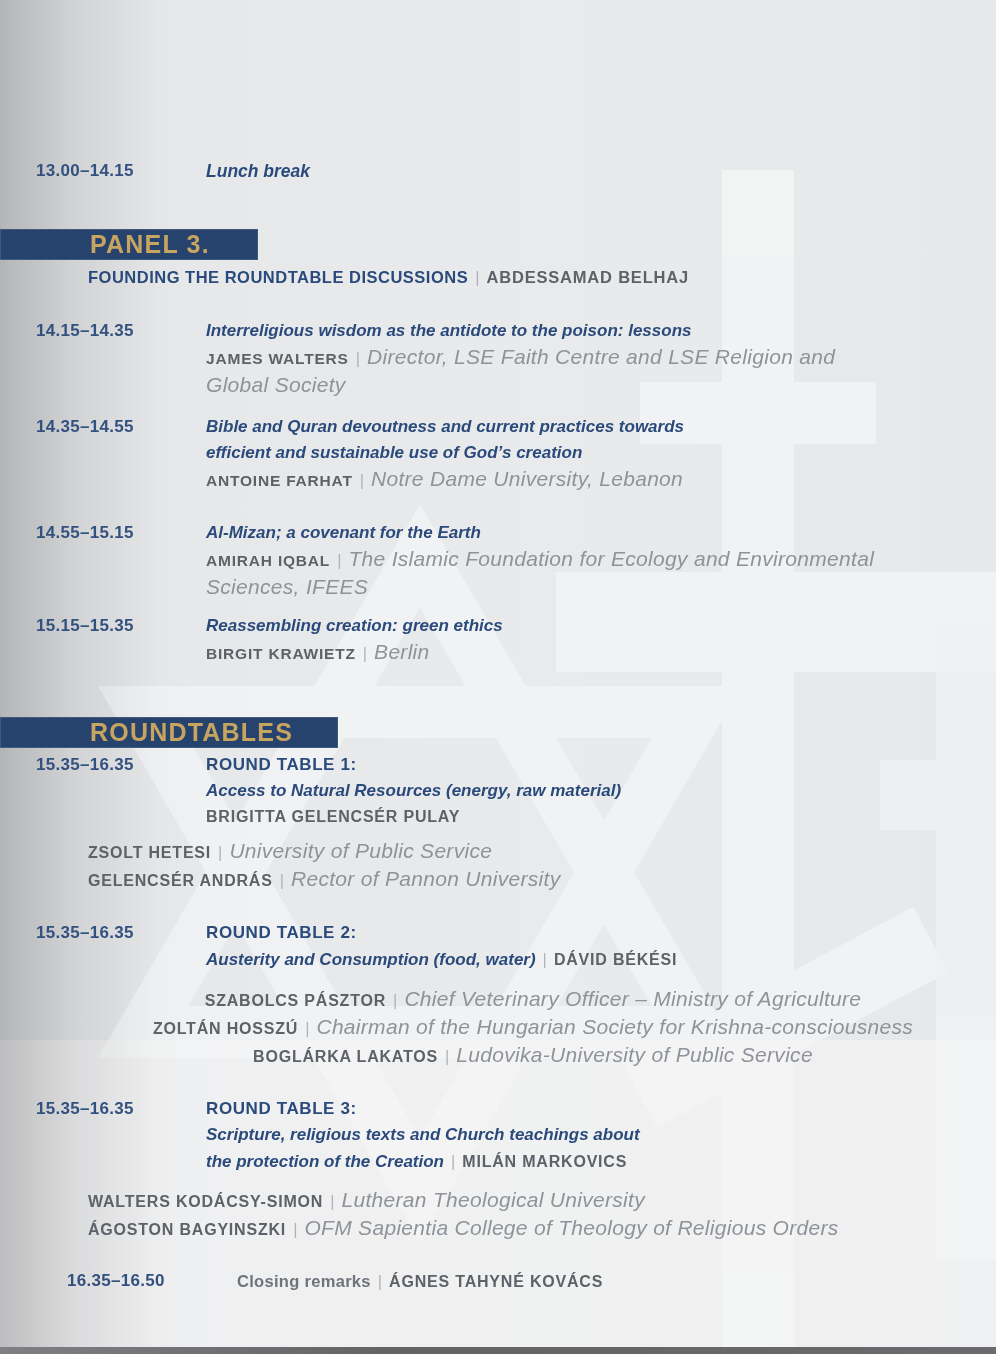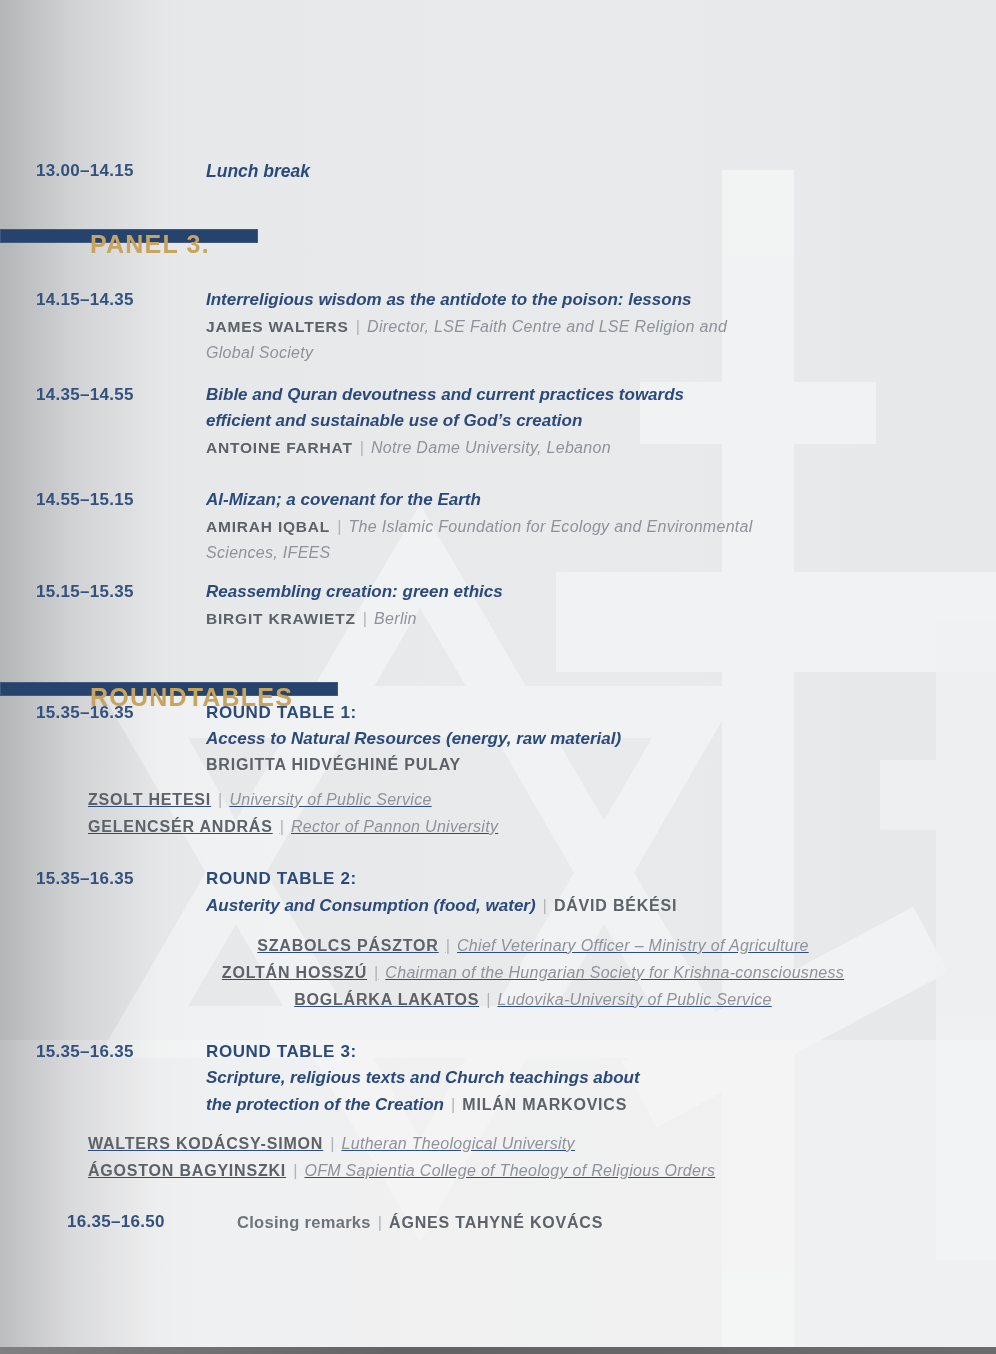--- a/index.html
+++ b/index.html
@@ -23,33 +23,33 @@
     background:linear-gradient(90deg,#808082,#636365 40%,#6b6b6d);
   }
   .content{position:absolute;inset:0;}
   .row{display:grid;grid-template-columns:170px 1fr;padding-left:36px;padding-right:40px;align-items:start;}
   .time{font-size:17px;font-weight:600;color:#33517f;letter-spacing:.3px;line-height:26px;}
   .t-line{font-size:17px;font-weight:700;font-style:italic;color:#2b4a7c;line-height:26px;}
   .label-navy{font-size:17px;font-weight:700;color:#2b4a7c;letter-spacing:.6px;line-height:26px;font-style:normal;}
   .speaker-line{line-height:26px;}
   .name{font-size:15.5px;font-weight:700;color:#5c6268;letter-spacing:.8px;}
   .name-strong{font-size:16px;}
-  .affil{font-size:16px;font-style:italic;font-weight:400;color:#8e939a;letter-spacing:.3px;}
+  .affil{font-size:21px;font-style:italic;font-weight:400;color:#8e939a;letter-spacing:.3px;}
   .sep{color:#b0b4ba;font-weight:400;font-size:16.5px;padding:0 7px;font-style:normal;}
   .hdr-bar{
-    height:14px;background:#26436e;display:flex;align-items:flex-start;
+    height:31px;background:#26436e;display:flex;align-items:flex-end;
     box-shadow:0 0 0 1px rgba(255,255,255,.12) inset;
   }
   .hdr-text{
     padding-left:90px;font-size:25px;font-weight:700;color:#c7a45f;letter-spacing:1.2px;line-height:31px;
   }
   .panel-sub{padding-left:88px;padding-right:30px;margin-top:6px;}
   .panel-sub .ptitle{font-size:16.5px;font-weight:700;color:#2b4a7c;letter-spacing:.5px;line-height:22px;}
   .panel-sub .name{font-size:16.5px;}
-  .participants{padding-left:88px;padding-right:18px;text-decoration:underline;}
+  .participants{padding-left:88px;padding-right:18px;}
   .p-line{line-height:26px;}
   .lunch-label{font-size:17.5px;font-weight:700;font-style:italic;color:#2b4a7c;line-height:26px;}
   .closing-label{font-size:16.5px;font-weight:600;color:#6e747b;letter-spacing:.3px;}
 </style>
 </head>
 <body>
 
 <div class="page">
 
   <svg class="wm" width="996" height="1354" viewBox="0 0 996 1354" xmlns="http://www.w3.org/2000/svg">
@@ -75,22 +75,25 @@
   <div class="content">
 
     <div class="row" style="margin-top:158px;">
       <div class="time">13.00–14.15</div>
       <div class="lunch-label">Lunch break</div>
     </div>
 
     <div class="hdr-bar" style="margin-top:45px;width:258px;">
       <div class="hdr-text">PANEL 3.</div>
     </div>
-
-    <div class="row" style="margin-top:44px;">
+    <div class="panel-sub">
+      <span class="ptitle">FOUNDING THE ROUNDTABLE DISCUSSIONS</span><span class="sep">|</span><span class="name name-strong">ABDESSAMAD BELHAJ</span>
+    </div>
+
+    <div class="row" style="margin-top:30px;">
       <div class="time">14.15–14.35</div>
       <div>
         <div class="t-line">Interreligious wisdom as the antidote to the poison: lessons</div>
         <div class="speaker-line">
           <span class="name">JAMES WALTERS</span><span class="sep">|</span><span class="affil">Director, LSE Faith Centre and LSE Religion and</span>
         </div>
         <div class="speaker-line affil">Global Society</div>
       </div>
     </div>
 
@@ -128,21 +131,21 @@
 
     <div class="hdr-bar" style="margin-top:50px;width:338px;">
       <div class="hdr-text">ROUNDTABLES</div>
     </div>
 
     <div class="row" style="margin-top:4px;">
       <div class="time">15.35–16.35</div>
       <div>
         <div class="label-navy">ROUND TABLE 1:</div>
         <div class="t-line">Access to Natural Resources (energy, raw material)</div>
-        <div class="speaker-line"><span class="name name-strong">BRIGITTA HIDVÉGHINÉ PULAY</span></div>
+        <div class="speaker-line"><span class="name name-strong">BRIGITTA GELENCSÉR PULAY</span></div>
       </div>
     </div>
     <div class="participants" style="margin-top:8px;">
       <div class="p-line">
         <span class="name name-strong">ZSOLT HETESI</span><span class="sep">|</span><span class="affil">University of Public Service</span>
       </div>
       <div class="p-line">
         <span class="name name-strong">GELENCSÉR ANDRÁS</span><span class="sep">|</span><span class="affil">Rector of Pannon University</span>
       </div>
     </div>

